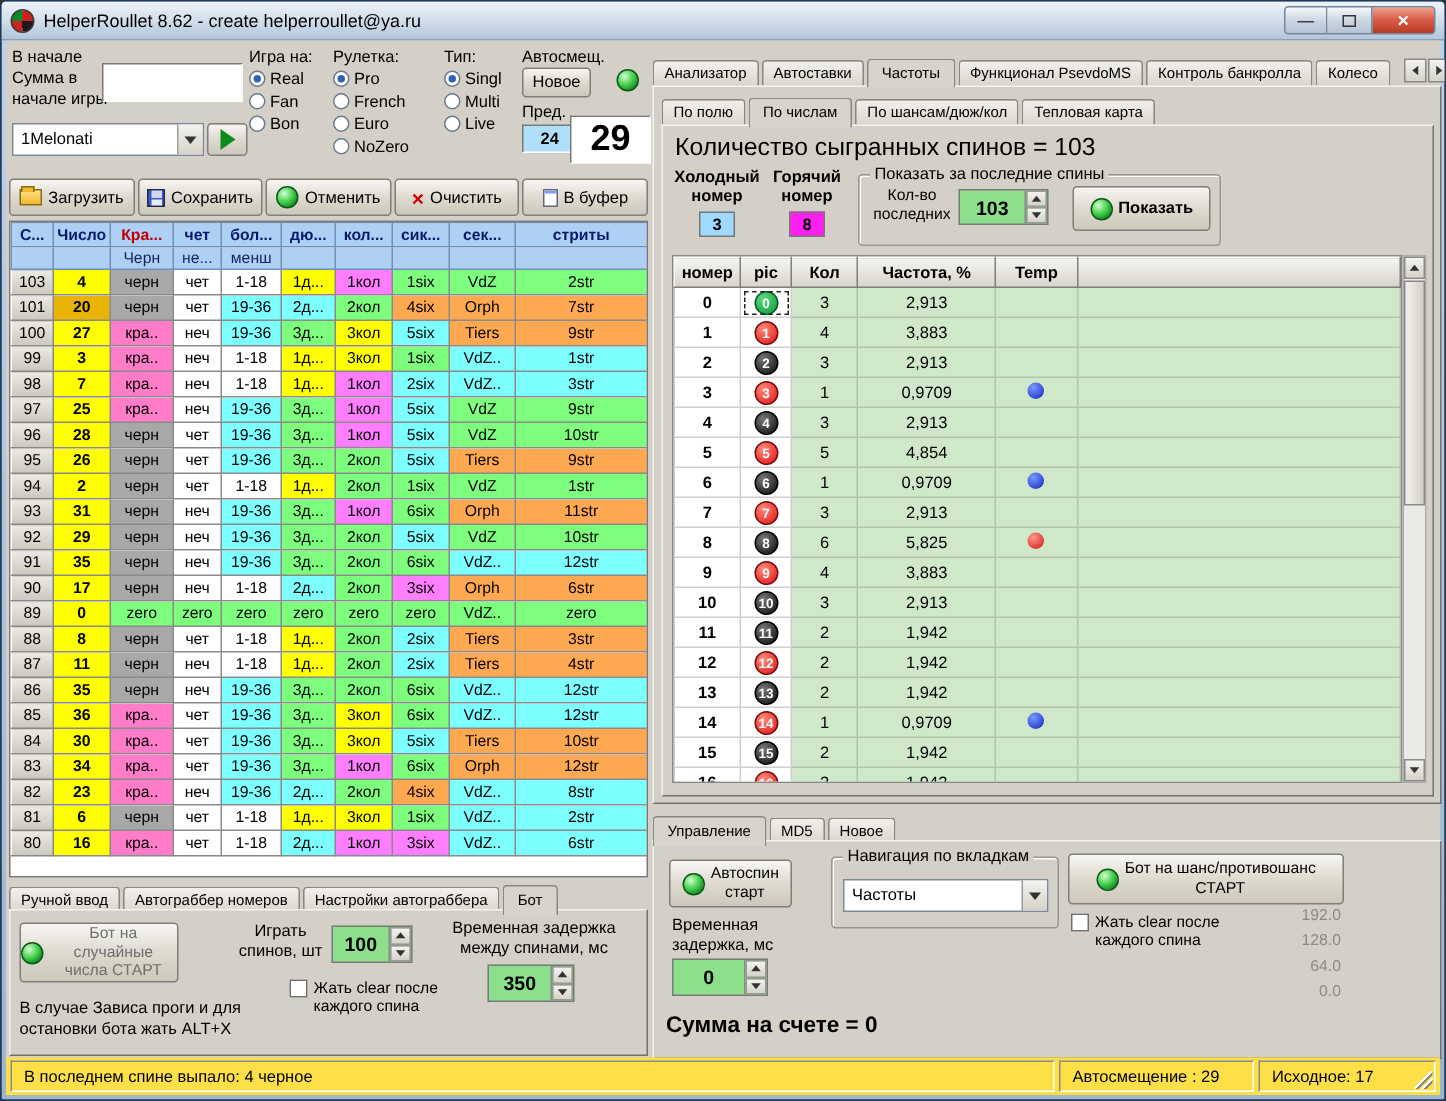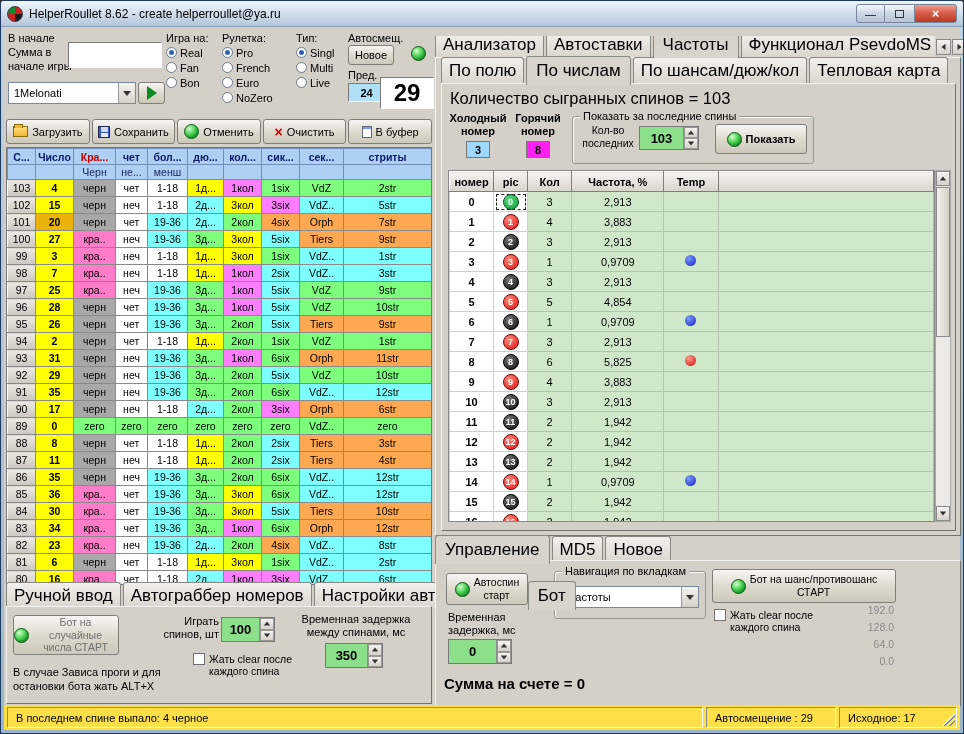--- a/index.html
+++ b/index.html
@@ -18,21 +18,21 @@
 
   .lbl{font-size:11px;}
   .pre{white-space:pre-line;}
   .bold{font-weight:bold;}
   .ctr{text-align:center;}
   .sunken{border:1px solid;border-color:#7a7a7a #ffffff #ffffff #7a7a7a;background:#fff;}
   .btn{display:inline-flex;align-items:center;justify-content:center;gap:4px;background:linear-gradient(#f7f6f3,#dedacf 50%,#cdc8bb);border:1px solid #7f7e78;border-radius:3px;font-size:11px;font-family:inherit;}
   .groupbox{position:absolute;border:1px solid #979790;border-radius:3px;box-shadow:inset 1px 1px 0 #fff;}
   .gb-legend{position:absolute;top:-7px;left:7px;background:#d4d0c8;padding:0 3px;font-size:11px;white-space:nowrap;}
   .tabstrip{position:absolute;display:flex;align-items:flex-end;gap:2px;height:22px;}
-  .tab{background:linear-gradient(#f2f0ec,#d9d5cc);border:1px solid #898983;border-bottom:none;border-radius:3px 3px 0 0;padding:3px 7px;font-size:17px;white-space:nowrap;text-align:center;}
+  .tab{background:linear-gradient(#f2f0ec,#d9d5cc);border:1px solid #898983;border-bottom:none;border-radius:3px 3px 0 0;padding:3px 7px;font-size:10px;white-space:nowrap;text-align:center;}
   .tab.active{background:#d8d4cc;padding:4px 9px;margin-bottom:-1px;position:relative;z-index:5;}
   .page{position:absolute;background:#d4d0c8;border:1px solid;border-color:#f4f3ef #72726e #72726e #f4f3ef;}
   .tri{width:0;height:0;display:inline-block;}
   .tu{border-left:4px solid transparent;border-right:4px solid transparent;border-bottom:5px solid #333;}
   .td{border-left:4px solid transparent;border-right:4px solid transparent;border-top:5px solid #333;}
   .tl{border-top:4px solid transparent;border-bottom:4px solid transparent;border-right:5px solid #333;}
   .trr{border-top:4px solid transparent;border-bottom:4px solid transparent;border-left:5px solid #333;}
   .tplay{border-top:7px solid transparent;border-bottom:7px solid transparent;border-left:10px solid #0b8a1d;}
   .gball{display:inline-block;width:15px;height:15px;border-radius:50%;background:radial-gradient(circle at 34% 30%,#d2ffd2,#49d14f 45%,#0c7a1e 85%);border:1px solid #0a5a16;flex:none;}
   .radio{width:11px;height:11px;border-radius:50%;background:#fff;border:1px solid #6a7a8a;flex:none;}
@@ -85,21 +85,21 @@
   .hh.redtxt{color:#c00000;}
   .hh.h2{height:15px;font-weight:normal;color:#15255a;}
   #hist-table td{height:17px;font-size:10.5px;border:1px solid #8a8a8a;}
   #hist-table td:nth-child(2){font-weight:bold;}
   #hist-table .rowhdr{background:linear-gradient(#ece9e2,#ccc8c0);border-color:#fff #888 #888 #fff;}
 
   #bl-tabs{left:2px;top:560px;}
   #bl-page{left:2px;top:579px;width:426px;height:98px;}
   #randbot{position:absolute;left:6px;top:8px;width:106px;height:40px;}
   #randbot .pre{color:#6f6f6f;font-size:10.5px;text-align:center;line-height:1.2;}
-  #spinslbl{position:absolute;left:148px;top:8px;width:64px;text-align:right;line-height:1.2;}
+  #spinslbl{position:absolute;left:148px;top:8px;width:64px;text-align:center;line-height:1.2;}
   #spins-spinner{position:absolute;left:214px;top:10px;width:54px;height:25px;}
   #bot-clear{position:absolute;left:186px;top:46px;}
   #botdelaylbl{position:absolute;left:278px;top:6px;width:142px;text-align:center;line-height:1.2;}
   #delay-spinner{position:absolute;left:318px;top:36px;width:58px;height:25px;}
   #hint{position:absolute;left:6px;top:58px;width:190px;line-height:1.3;}
 
   
   #rt-tabs{left:431px;top:9px;width:500px;overflow:hidden;}
   .tabscroll{position:absolute;left:932px;top:12px;display:flex;gap:1px;}
   .mini{width:15px;height:16px;display:inline-flex;align-items:center;justify-content:center;background:linear-gradient(#f4f3ef,#d6d2c9);border:1px solid #8a8a8a;}
@@ -330,32 +330,20 @@
               <td style="background:#a8a8a8">черн</td>
               <td style="background:#ffffff">чет</td>
               <td style="background:#ffffff">1-18</td>
               <td style="background:#ffff00">1д...</td>
               <td style="background:#ff7dff">1кол</td>
               <td style="background:#7dff7d">1six</td>
               <td style="background:#7dff7d">VdZ</td>
               <td style="background:#7dff7d">2str</td>
             </tr>
             <tr>
-              <td class="rowhdr">102</td>
-              <td style="background:#ffff00">15</td>
-              <td style="background:#a8a8a8">черн</td>
-              <td style="background:#ffffff">неч</td>
-              <td style="background:#ffffff">1-18</td>
-              <td style="background:#7dffff">2д...</td>
-              <td style="background:#ffff00">3кол</td>
-              <td style="background:#ff7dff">3six</td>
-              <td style="background:#7dffff">VdZ..</td>
-              <td style="background:#7dffff">5str</td>
-            </tr>
-            <tr>
               <td class="rowhdr">101</td>
               <td style="background:#eab308">20</td>
               <td style="background:#a8a8a8">черн</td>
               <td style="background:#ffffff">чет</td>
               <td style="background:#7dffff">19-36</td>
               <td style="background:#7dffff">2д...</td>
               <td style="background:#7dff7d">2кол</td>
               <td style="background:#ffa852">4six</td>
               <td style="background:#ffa852">Orph</td>
               <td style="background:#ffa852">7str</td>

